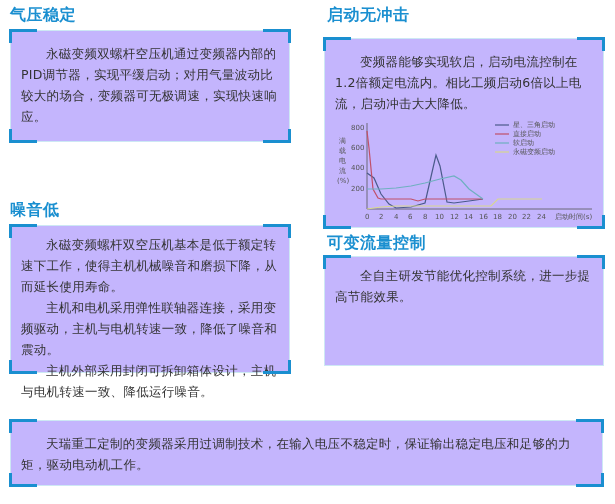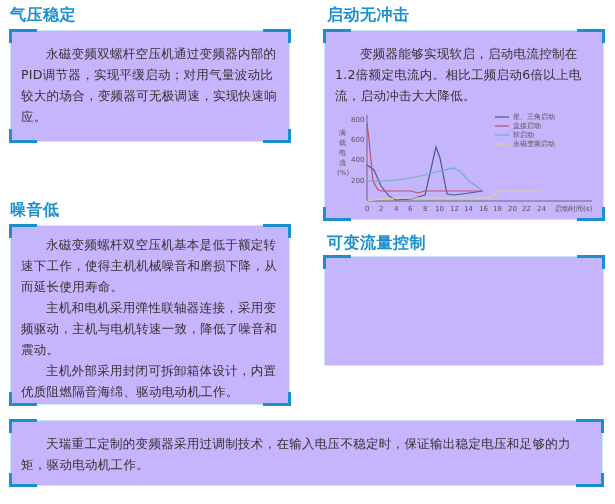--- a/index.html
+++ b/index.html
@@ -31,21 +31,21 @@
 <div class="title" style="left:10px; top:5px;">气压稳定</div>
 <div class="box" style="left:10px; top:30px; width:280px; height:112px; padding:12px 10px 0 10px;">
   <span class="corner c-tl"></span>
   <span class="corner c-tr"></span>
   <span class="corner c-bl"></span>
   <span class="corner c-br"></span>
   <p class="para">永磁变频双螺杆空压机通过变频器内部的PID调节器，实现平缓启动；对用气量波动比较大的场合，变频器可无极调速，实现快速响应。</p>
 </div>
 
 <div class="title" style="left:327px; top:5px;">启动无冲击</div>
-<div class="box" style="left:324px; top:30px; width:280px; height:190px; padding:12px 10px 0 10px;">
+<div class="box" style="left:324px; top:38px; width:280px; height:190px; padding:12px 10px 0 10px;">
   <span class="corner c-tl"></span>
   <span class="corner c-tr"></span>
   <span class="corner c-bl"></span>
   <span class="corner c-br"></span>
   <p class="para">变频器能够实现软启，启动电流控制在1.2倍额定电流内。相比工频启动6倍以上电流，启动冲击大大降低。</p>
 
   <svg class="chart" width="260" height="105" viewBox="0 0 260 105" style="left:12px; top:78px;">
 
     <line x1="30" y1="6" x2="30" y2="92" stroke="#555" stroke-width="0.8"></line>
     <line x1="30" y1="92" x2="255" y2="92" stroke="#555" stroke-width="0.8"></line>
@@ -90,34 +90,35 @@
       <text class="legend-text" x="176" y="19">直接启动</text>
       <line x1="158" y1="26" x2="172" y2="26" stroke="#6fb0c0" stroke-width="1.2"></line>
       <text class="legend-text" x="176" y="28">软启动</text>
       <line x1="158" y1="35" x2="172" y2="35" stroke="#d8d890" stroke-width="1.2"></line>
       <text class="legend-text" x="176" y="37">永磁变频启动</text>
     </g>
   </svg>
 </div>
 
 <div class="title" style="left:10px; top:200px;">噪音低</div>
-<div class="box" style="left:10px; top:225px; width:280px; height:180px; padding:8px 10px 16px 10px;">
+<div class="box" style="left:10px; top:225px; width:280px; height:148px; padding:8px 10px 16px 10px;">
   <span class="corner c-tl"></span>
   <span class="corner c-tr"></span>
   <span class="corner c-bl"></span>
   <span class="corner c-br"></span>
   <p class="para">永磁变频螺杆双空压机基本是低于额定转速下工作，使得主机机械噪音和磨损下降，从而延长使用寿命。</p>
   <p class="para">主机和电机采用弹性联轴器连接，采用变频驱动，主机与电机转速一致，降低了噪音和震动。</p>
-  <p class="para">主机外部采用封闭可拆卸箱体设计，内置优质阻燃隔音海绵、驱动电动机工作。</p>
+  <p class="para">主机外部采用封闭可拆卸箱体设计，主机与电机转速一致、降低运行噪音。</p>
 </div>
 
 <div class="title" style="left:327px; top:233px;">可变流量控制</div>
 <div class="box" style="left:324px; top:256px; width:280px; height:110px; padding:8px 10px 0 10px;">
   <span class="corner c-tl"></span>
   <span class="corner c-tr"></span>
+  <p class="para">全自主研发节能优化控制系统，进一步提高节能效果。</p>
 </div>
 
 <div class="title" style="left:10px; top:396px;margin-top:30px;">交流电源的电压适应性更好</div>
 <div class="box" style="left:10px; top:420px; width:593px; height:66px; padding:12px 10px 0 10px;">
   <span class="corner c-tl"></span>
   <span class="corner c-tr"></span>
   <span class="corner c-bl"></span>
   <span class="corner c-br"></span>
   <p class="para">天瑞重工定制的变频器采用过调制技术，在输入电压不稳定时，保证输出稳定电压和足够的力矩，驱动电动机工作。</p>
 </div>

